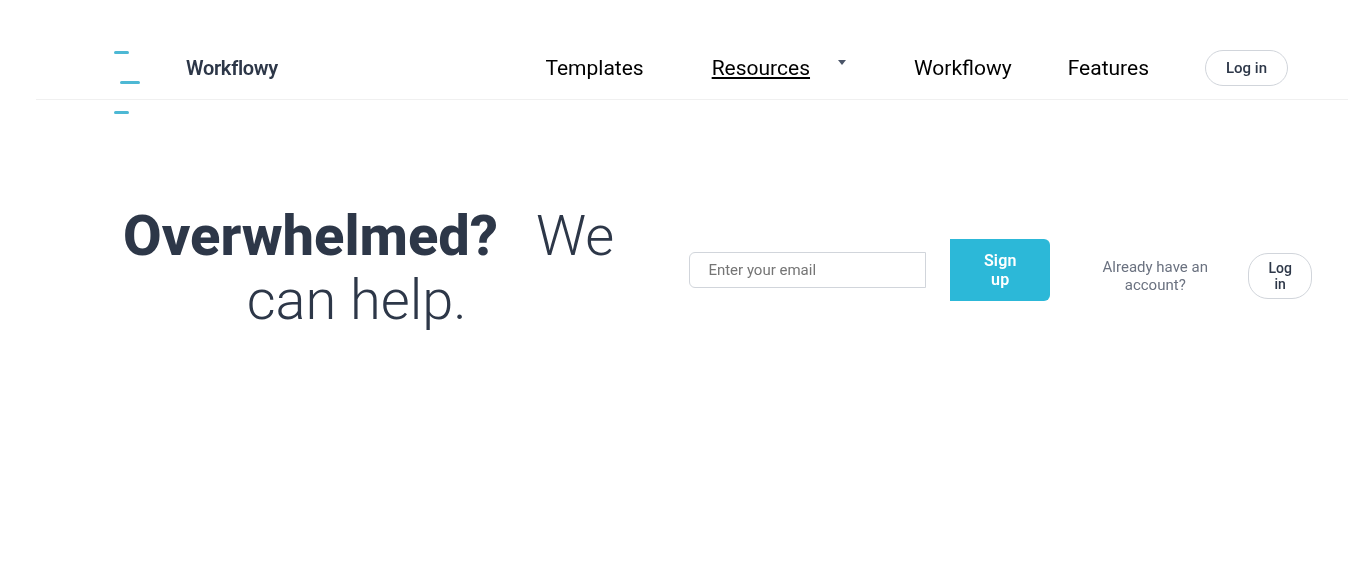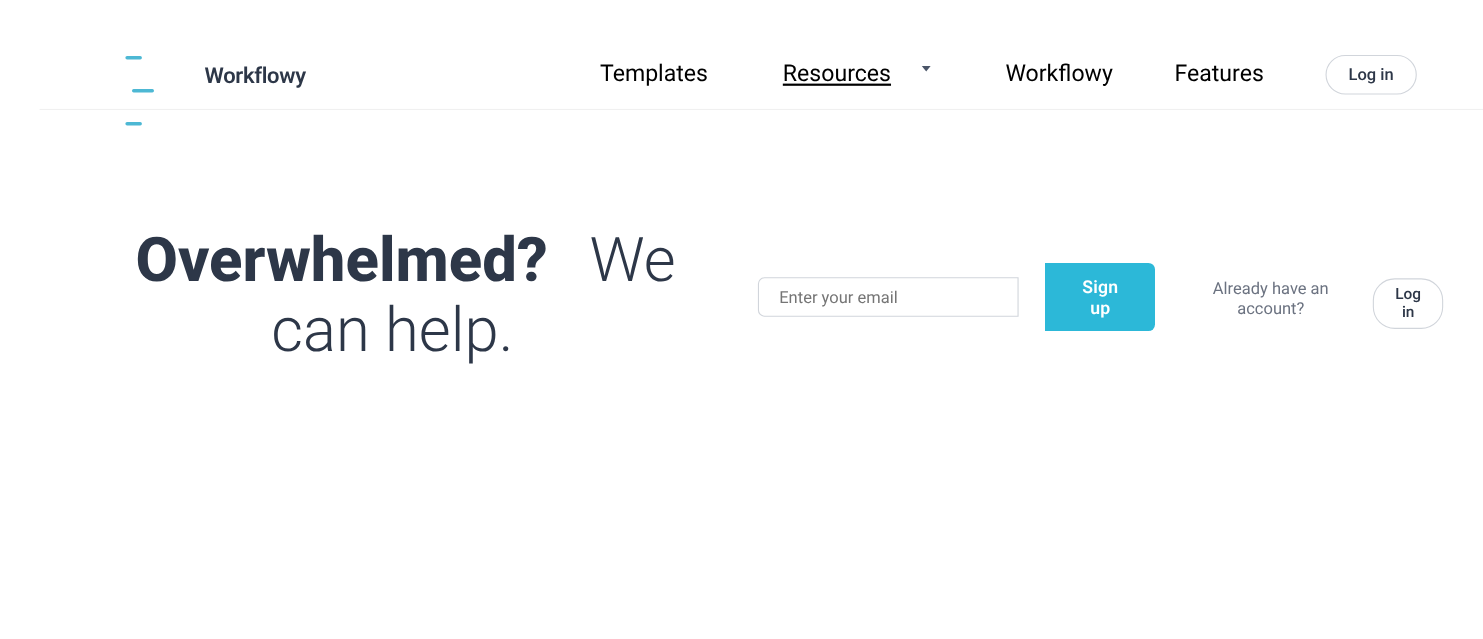--- a/index.html
+++ b/index.html
@@ -164,21 +164,21 @@
       border: none;
       border-radius: 0 6px 6px 0;
       cursor: pointer;
       font-family: inherit;
       letter-spacing: 0.2px;
       text-align: center;
     }
 
     .hero-login-row {
       display: flex;
-      align-items: flex-start;
+      align-items: center;
       gap: 12px;
       font-size: 15px;
       color: #6b7280;
     }
 
     .hero-login-btn {
       padding: 6px 18px;
       border: 1.5px solid #d1d5db;
       border-radius: 20px;
       background: #fff;

